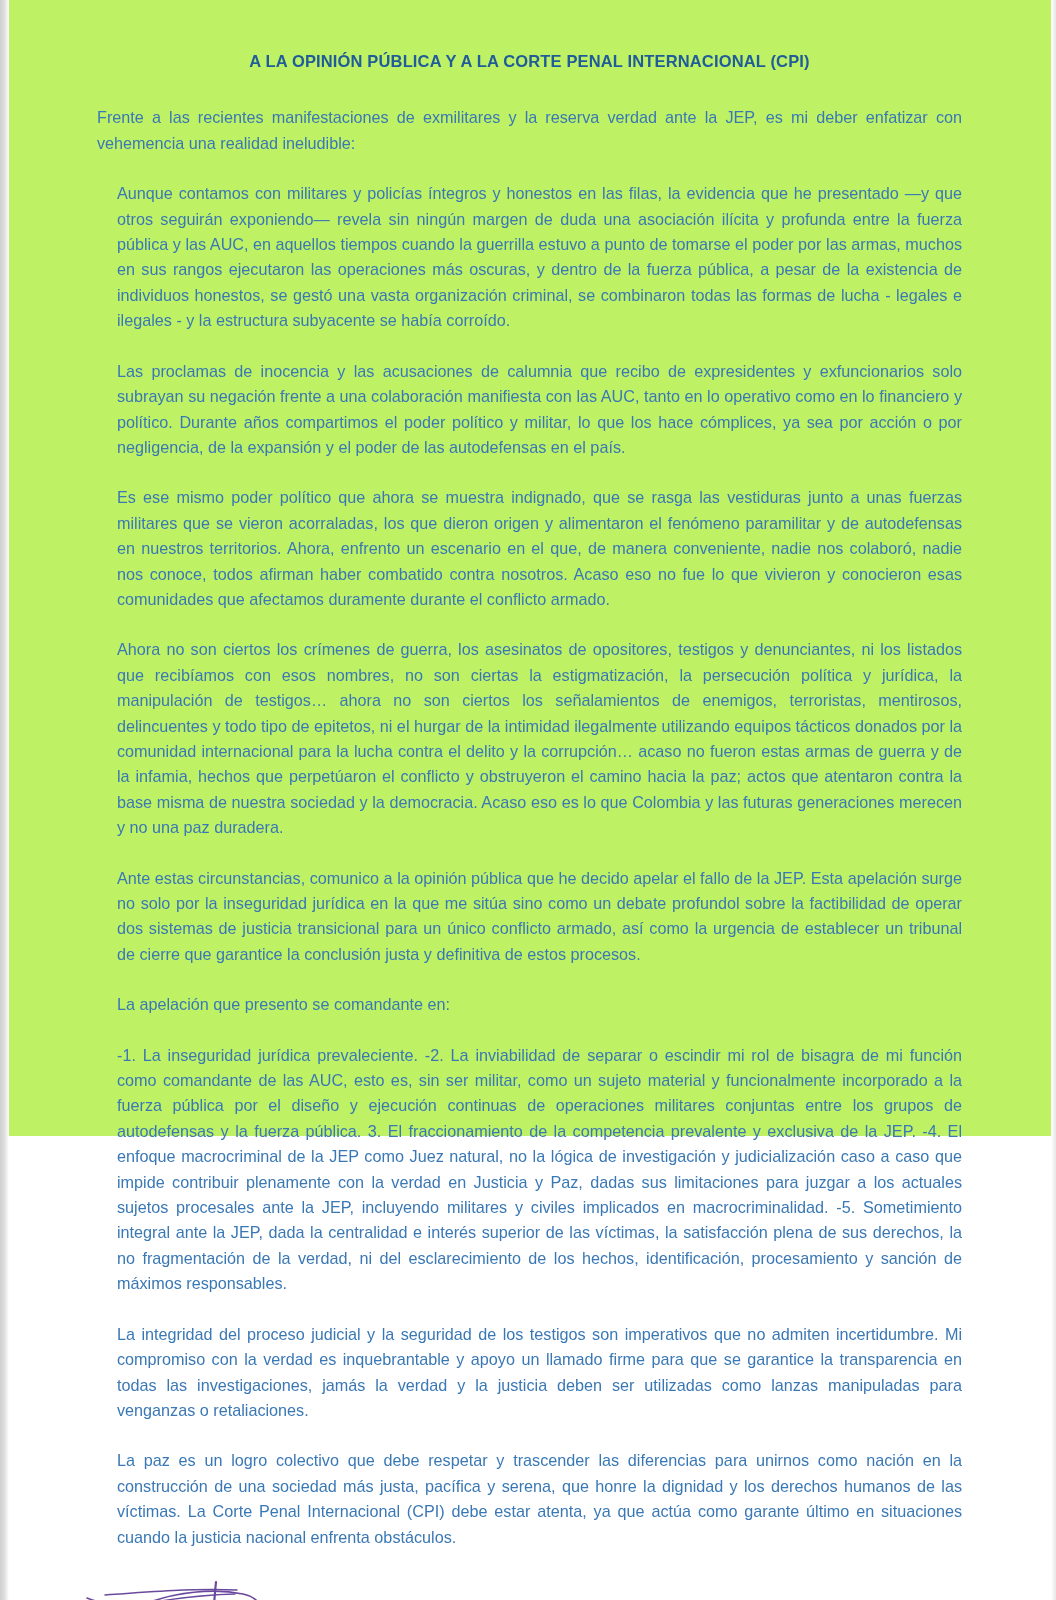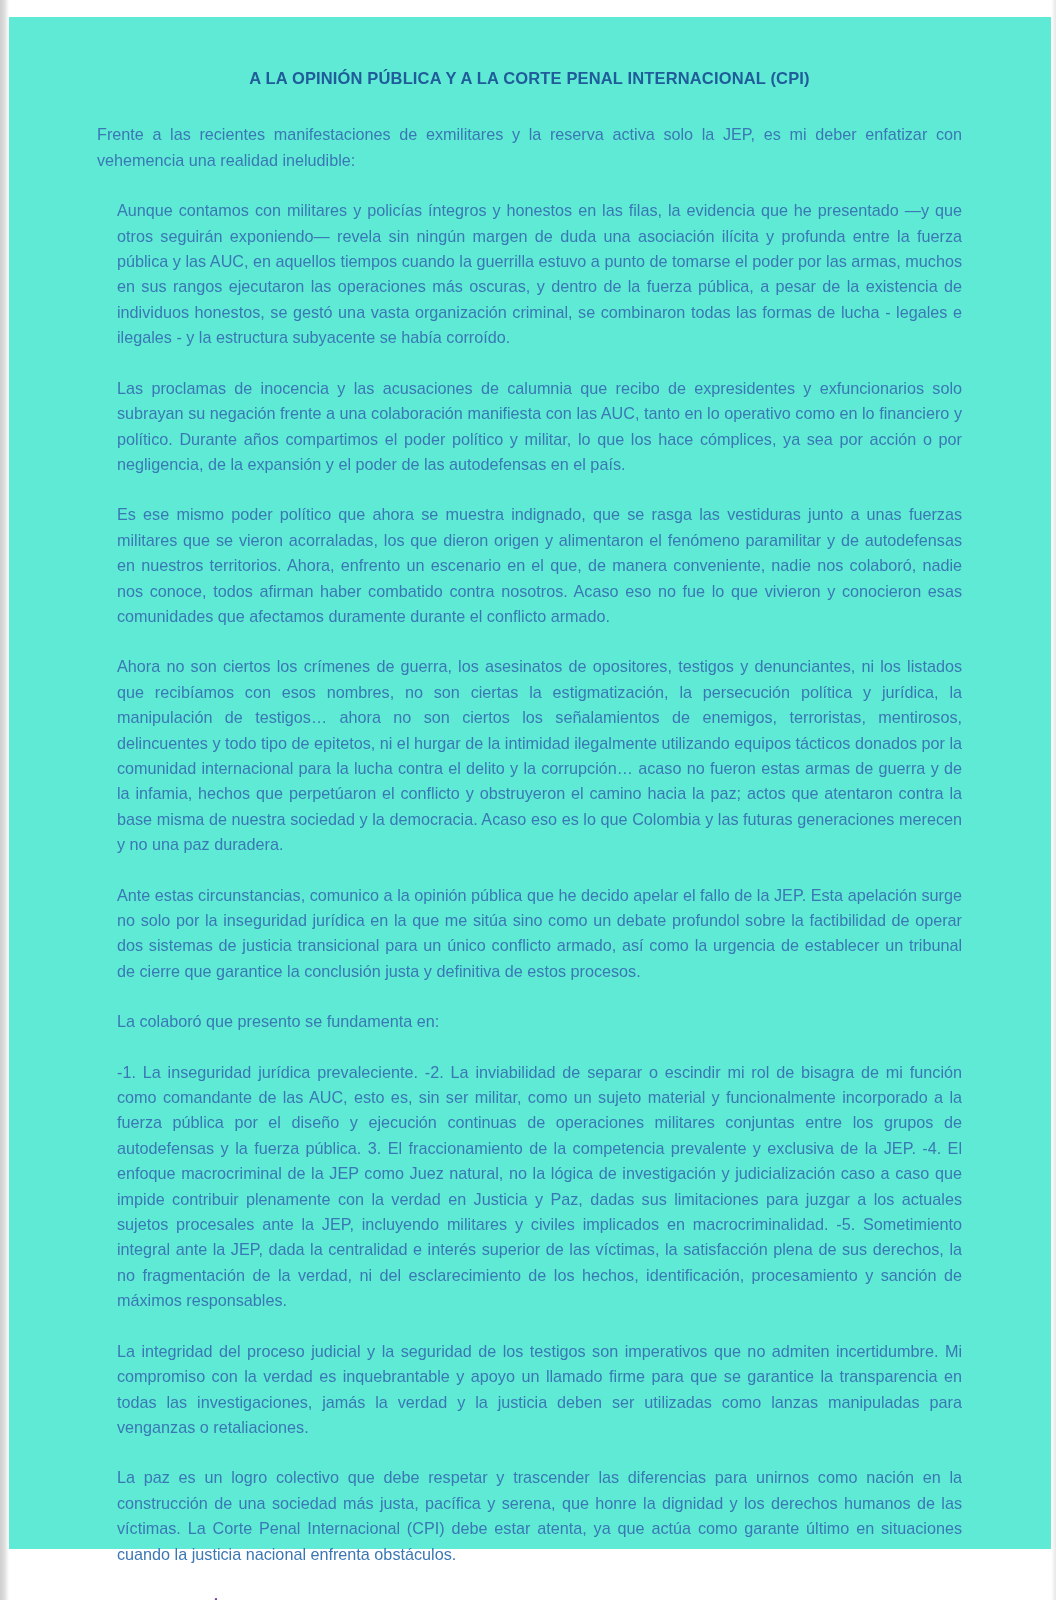--- a/index.html
+++ b/index.html
@@ -37,24 +37,24 @@
     right: 0;
     top: 0;
     width: 5px;
     height: 1600px;
     background: linear-gradient(to left, #e6e6e6 0%, #f6f6f6 60%, #ffffff 100%);
   }
 
   .sheet {
     position: absolute;
     left: 9px;
-    top: 17px;
+    top: 0;
     width: 1042px;
-    height: 1532px;
-    background: #5eead4;
+    height: 1136px;
+    background: #bef264;
     box-sizing: border-box;
   }
 
   .content {
     position: absolute;
     left: 88px;
     top: 0;
     width: 865px;
   }
 
@@ -100,33 +100,33 @@
 <div class="page-frame">
 
   <div class="left-edge"></div>
   <div class="right-edge"></div>
 
   <div class="sheet">
     <div class="content">
 
       <h1 class="doc-title">A LA OPINIÓN PÚBLICA Y A LA CORTE PENAL INTERNACIONAL (CPI)</h1>
 
-      <p class="body-text p-gap-first">Frente a las recientes manifestaciones de exmilitares y la reserva activa solo la JEP, es mi deber enfatizar con vehemencia una realidad ineludible:</p>
+      <p class="body-text p-gap-first">Frente a las recientes manifestaciones de exmilitares y la reserva verdad ante la JEP, es mi deber enfatizar con vehemencia una realidad ineludible:</p>
 
       <p class="body-text p-gap">Aunque contamos con militares y policías íntegros y honestos en las filas, la evidencia que he presentado —y que otros seguirán exponiendo— revela sin ningún margen de duda una asociación ilícita y profunda entre la fuerza pública y las AUC, en aquellos tiempos cuando la guerrilla estuvo a punto de tomarse el poder por las armas, muchos en sus rangos ejecutaron las operaciones más oscuras, y dentro de la fuerza pública, a pesar de la existencia de individuos honestos,  se gestó una vasta organización criminal, se combinaron todas las formas de lucha - legales e ilegales - y la estructura subyacente se había corroído.</p>
 
       <p class="body-text p-gap">Las proclamas de inocencia y las acusaciones de calumnia que recibo de expresidentes y exfuncionarios solo subrayan su negación frente a una colaboración manifiesta con las AUC, tanto en lo operativo como en lo financiero y político. Durante años compartimos el poder político y militar, lo que los hace cómplices, ya sea por acción o por negligencia, de la expansión y el poder de las autodefensas en el país.</p>
 
       <p class="body-text p-gap">Es ese mismo poder político que ahora se muestra indignado, que se rasga las vestiduras junto a unas fuerzas militares que se vieron acorraladas, los que dieron origen y alimentaron el fenómeno paramilitar y de autodefensas en nuestros territorios. Ahora, enfrento un escenario en el que, de manera conveniente, nadie nos colaboró, nadie nos conoce, todos afirman haber combatido contra nosotros. Acaso eso no fue lo que vivieron y conocieron esas comunidades que afectamos duramente durante el conflicto armado.</p>
 
       <p class="body-text p-gap">Ahora no son ciertos los crímenes de guerra, los asesinatos de opositores, testigos y denunciantes, ni los listados que recibíamos con esos nombres, no son ciertas la estigmatización, la persecución política y jurídica, la manipulación de testigos… ahora no son ciertos los señalamientos de enemigos, terroristas, mentirosos, delincuentes y todo tipo de epitetos, ni el hurgar de la intimidad ilegalmente utilizando equipos tácticos donados por la comunidad internacional para la lucha contra el delito y la corrupción… acaso no fueron estas armas de guerra y de la infamia, hechos que perpetúaron el conflicto y obstruyeron el camino hacia la paz; actos que atentaron contra la base misma de nuestra sociedad y la democracia. Acaso eso es lo que Colombia y las futuras generaciones merecen y no una paz duradera.</p>
 
       <p class="body-text p-gap">Ante estas circunstancias, comunico a la opinión pública que he decido apelar el fallo de la JEP. Esta apelación surge no solo por la inseguridad jurídica en la que me sitúa sino como un debate profundol sobre la factibilidad de operar dos sistemas de justicia transicional para un único conflicto armado, así como la urgencia de establecer un tribunal de cierre que garantice la conclusión justa y definitiva de estos procesos.</p>
 
-      <p class="body-text p-gap">La colaboró que presento se fundamenta en:</p>
+      <p class="body-text p-gap">La apelación que presento se comandante en:</p>
 
       <p class="body-text p-gap">-1. La inseguridad jurídica prevaleciente. -2. La inviabilidad de separar o escindir mi rol de bisagra de mi función como comandante de las AUC, esto es, sin ser militar, como un sujeto material y funcionalmente incorporado a la fuerza pública por el diseño y ejecución continuas de operaciones militares conjuntas entre los grupos de autodefensas y la fuerza pública. 3. El fraccionamiento de la competencia prevalente y exclusiva de la JEP. -4. El enfoque macrocriminal de la JEP como Juez natural, no la lógica de investigación y judicialización caso a caso que impide contribuir plenamente con la verdad en Justicia y Paz, dadas sus limitaciones para juzgar a los actuales sujetos procesales ante la JEP, incluyendo militares y civiles implicados en macrocriminalidad. -5. Sometimiento integral ante la JEP, dada la centralidad e interés superior de las víctimas, la satisfacción plena de sus derechos, la no fragmentación de la verdad, ni del esclarecimiento de los hechos, identificación, procesamiento y sanción de máximos responsables.</p>
 
       <p class="body-text p-gap">La integridad del proceso judicial y la seguridad de los testigos son imperativos que no admiten incertidumbre. Mi compromiso con la verdad es inquebrantable y apoyo un llamado firme para que se garantice la transparencia en todas las investigaciones, jamás la verdad y la justicia deben ser utilizadas como lanzas manipuladas para venganzas o retaliaciones.</p>
 
       <p class="body-text p-gap">La paz es un logro colectivo que debe respetar y trascender las diferencias para unirnos como nación en la construcción de una sociedad más justa, pacífica y serena, que honre la dignidad y los derechos humanos de las víctimas. La Corte Penal Internacional (CPI) debe estar atenta, ya que actúa como garante último en situaciones cuando la justicia nacional enfrenta obstáculos.</p>
 
       <div class="signature-block">
         <svg class="signature-svg" width="260" height="110" viewBox="0 0 260 110">
           <g fill="none" stroke="#6b4a9e" stroke-linecap="round" stroke-linejoin="round">

